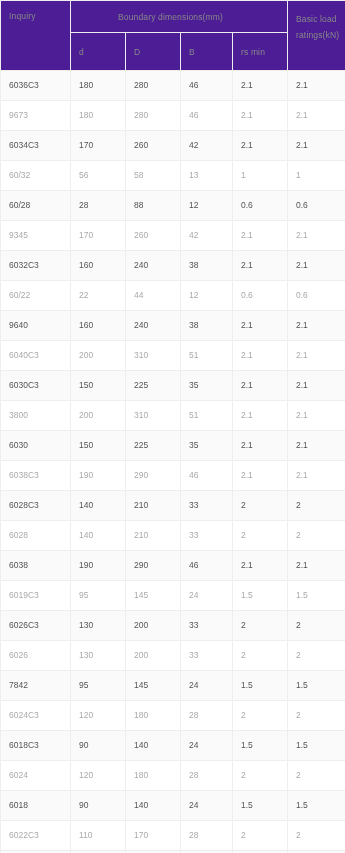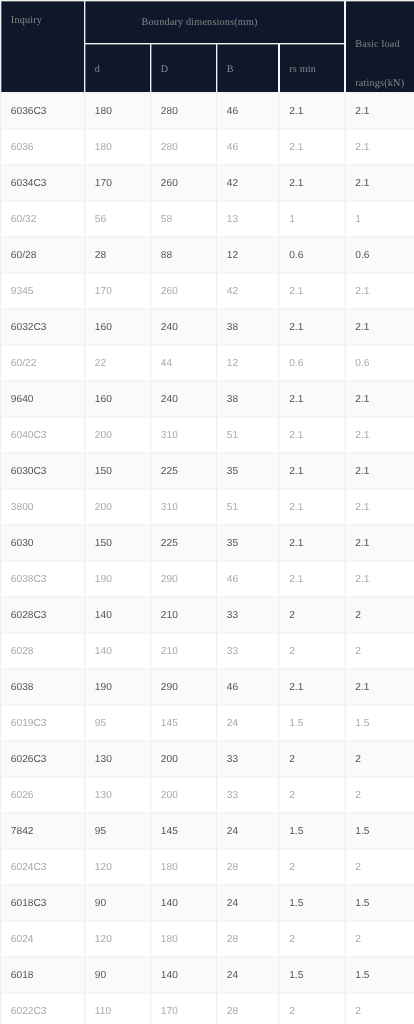--- a/index.html
+++ b/index.html
@@ -29,29 +29,28 @@
     border:1px solid #eeeeee;
     text-align:left;
     vertical-align:middle;
     padding:0 0 0 8px;
     white-space:nowrap;
     overflow:hidden;
   }
 
   
   thead th {
-    background:#0f172a;
+    background:#4c1d95;
     color:#888888;
     font-weight:normal;
     letter-spacing:0.15px;
-    font-family:Liberation Serif, serif;
   }
   th.h-top      { height:30px;padding-left:47px; }
   th.h-span2    { height:70px; vertical-align:top; padding-top:10px; }
-  th.h-span2 .lbl { display:block; line-height:16px; white-space:normal;margin-top:17px; }
+  th.h-span2 .lbl { display:block; line-height:16px; white-space:normal; }
   th.h-sub      { height:35px; }
 
   
   tbody tr { height:29px; }
   tbody tr td { height:29px; line-height:29px; }
 
   tbody tr.row-odd  td { background:#fafafa; color:#555555; }
   tbody tr.row-even td { background:#ffffff; color:#aaaaaa; }
 </style>
 </head>
@@ -87,21 +86,21 @@
   <tbody id="table-body">
       <tr class="row-odd">
         <td>6036C3</td>
         <td>180</td>
         <td>280</td>
         <td>46</td>
         <td>2.1</td>
         <td>2.1</td>
       </tr>
       <tr class="row-even">
-        <td>6036</td>
+        <td>9673</td>
         <td>180</td>
         <td>280</td>
         <td>46</td>
         <td>2.1</td>
         <td>2.1</td>
       </tr>
       <tr class="row-odd">
         <td>6034C3</td>
         <td>170</td>
         <td>260</td>

